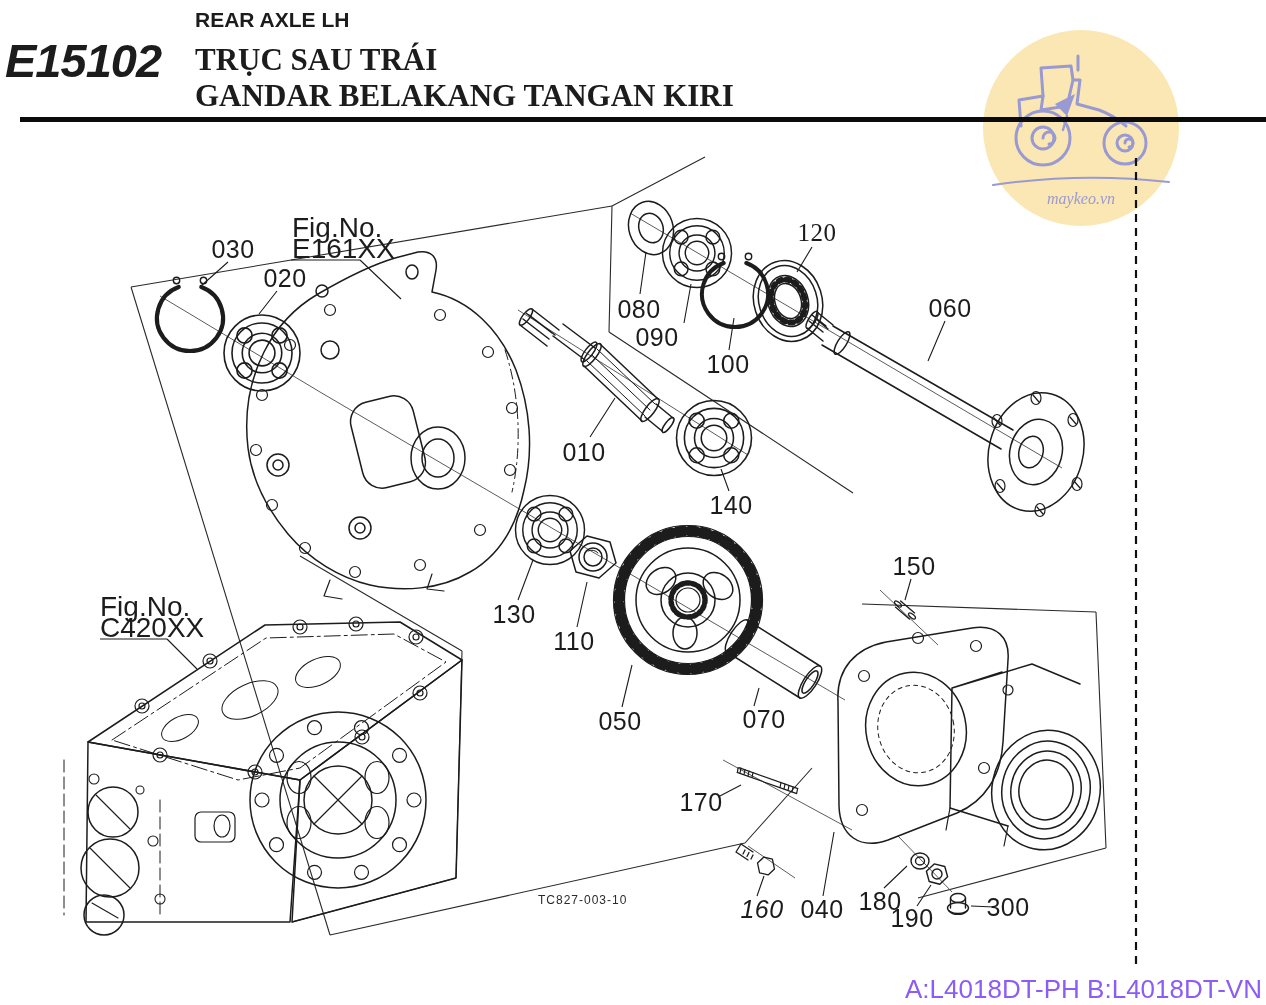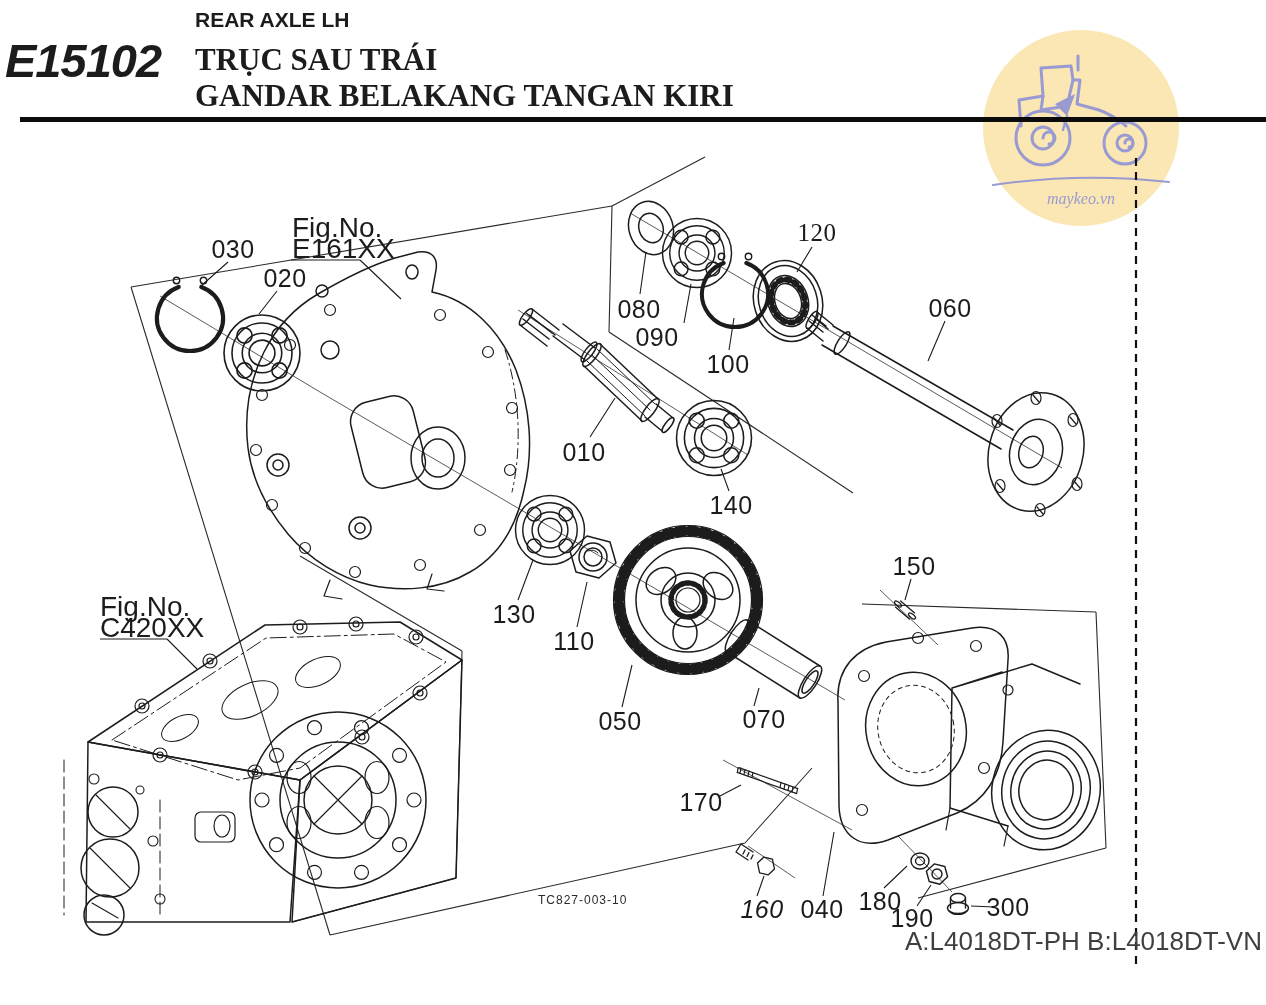--- a/index.html
+++ b/index.html
@@ -15,21 +15,21 @@
   
   #wm{position:absolute;left:983px;top:30px;width:196px;height:196px;z-index:0;}
   #wm-text{position:absolute;left:0;top:160px;width:196px;text-align:center;
            font:italic 16px "Liberation Serif",serif;color:var(--wm-ink);}
   
   #art{position:absolute;left:0;top:0;z-index:2;}
   .plabel{position:absolute;transform:translate(-50%,-50%);font-size:25px;letter-spacing:.5px;
           color:var(--ink);z-index:4;white-space:nowrap;}
   .figref{position:absolute;font-size:28px;line-height:21px;color:var(--ink);z-index:4;}
   #drawing-no{position:absolute;left:538px;top:893px;font-size:12px;letter-spacing:1px;color:#2a2a2a;z-index:4;}
-  #footer-models{position:absolute;right:4px;top:926px;font-size:26px;color:#404040;z-index:4;}
+  #footer-models{position:absolute;right:4px;top:974px;font-size:26px;color:#8b5cf6;z-index:4;}
   #labels{position:absolute;left:0;top:0;width:100%;height:100%;z-index:4;pointer-events:none;}
 </style>
 </head>
 <body>
 
 <div id="page">
 
   <div id="wm">
     <svg width="196" height="196" viewBox="0 0 196 196">
       <circle cx="98" cy="98" r="98" fill="#fae7b4"></circle>

